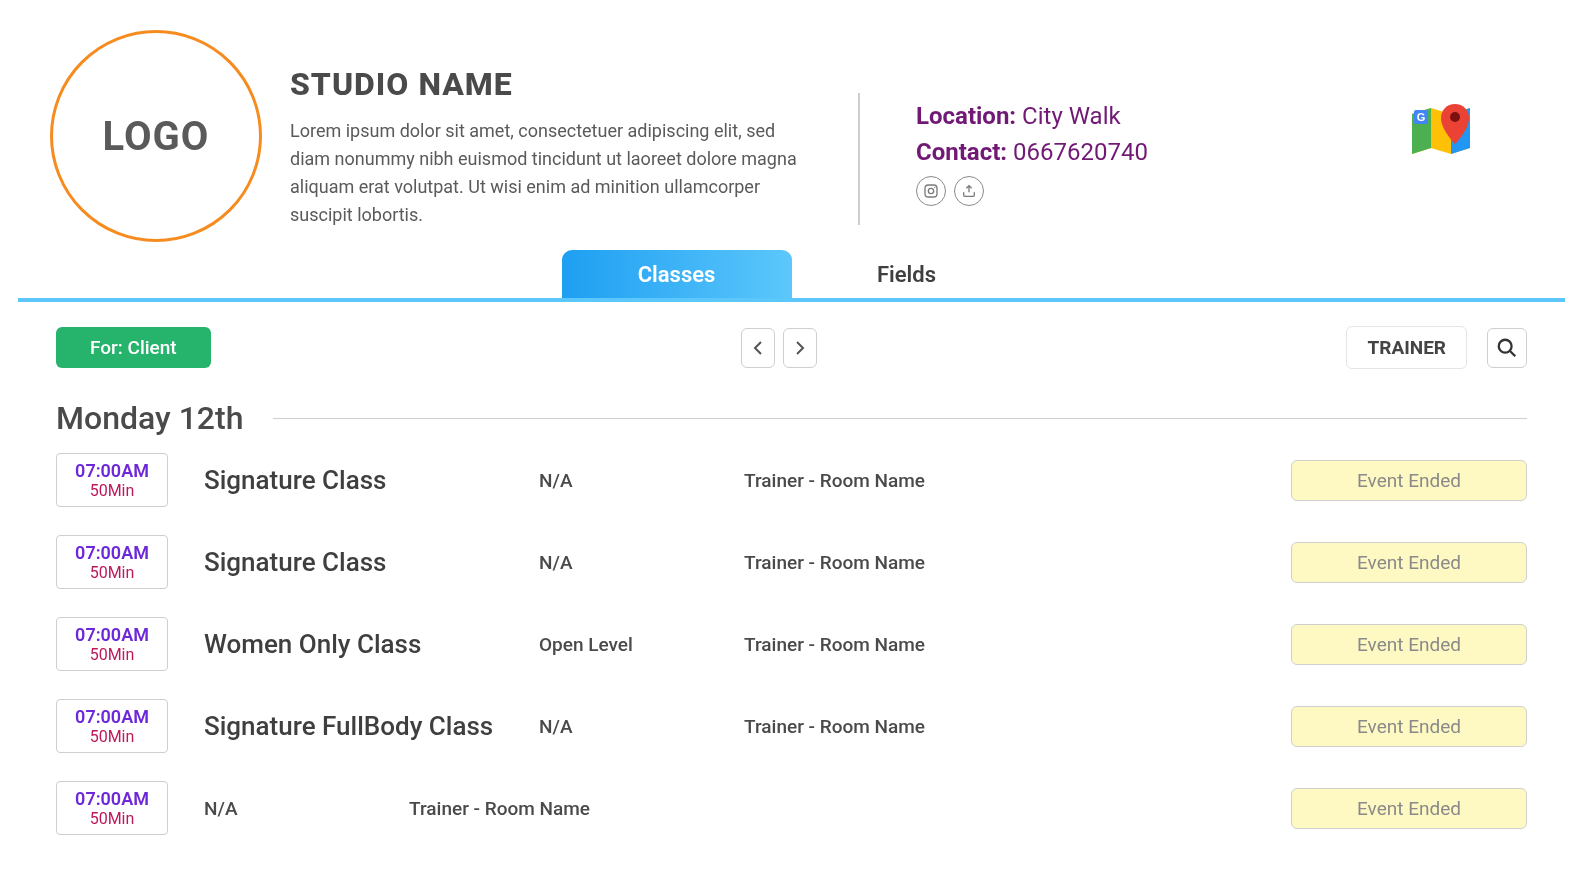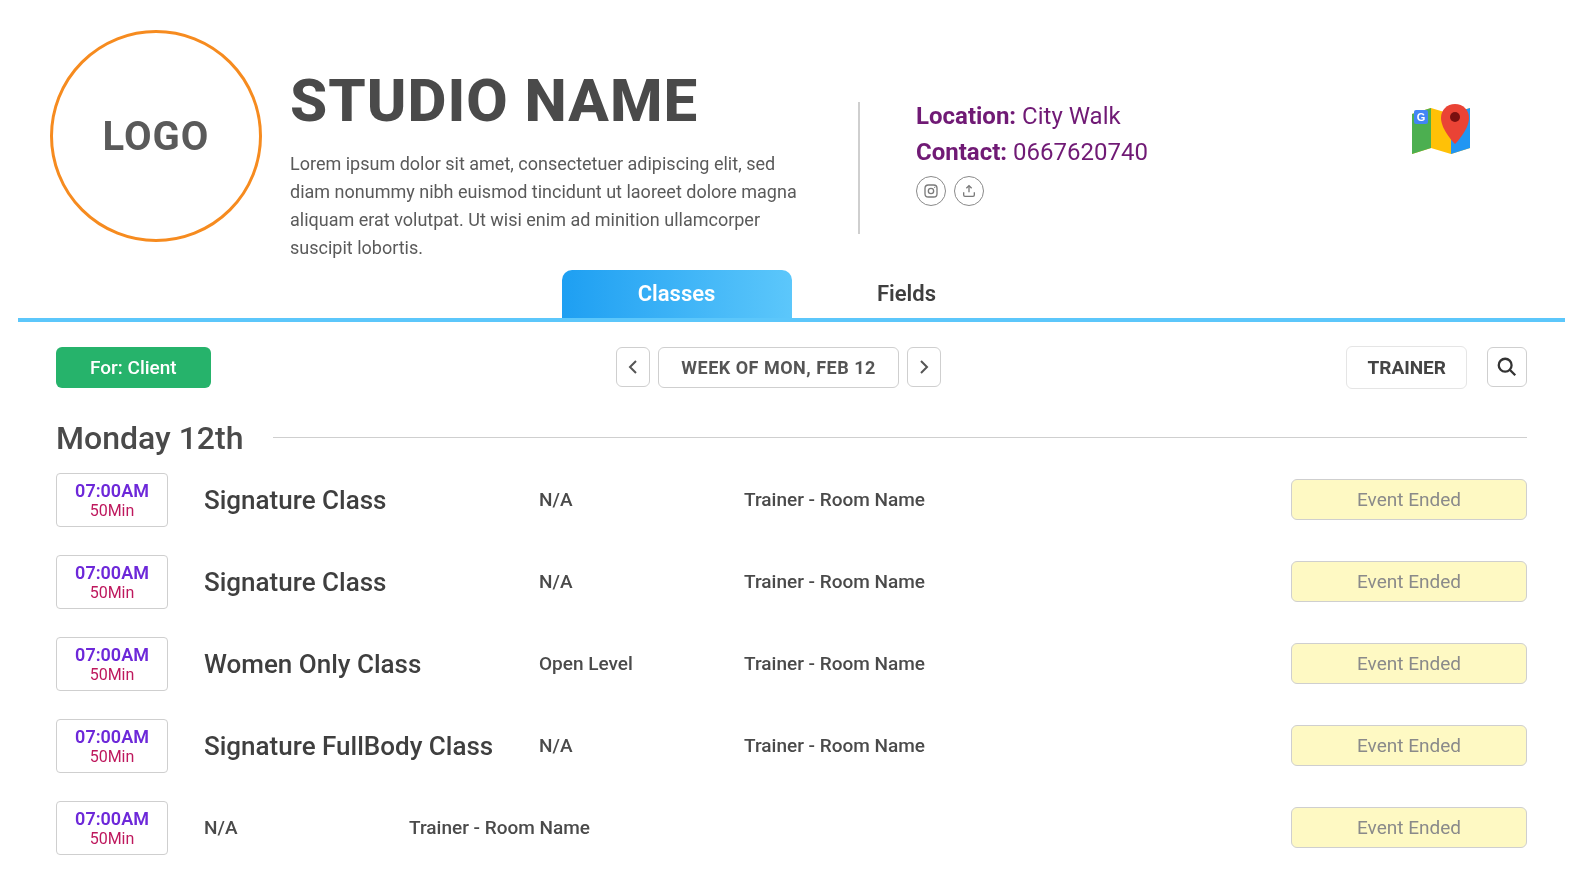--- a/index.html
+++ b/index.html
@@ -29,21 +29,21 @@
     font-size: 40px;
     font-weight: 700;
     color: #5a5a5a;
     letter-spacing: 1px;
   }
   .studio-block {
     flex: 0 0 520px;
     padding-top: 35px;
   }
   .studio-name {
-    font-size: 60px;
+    font-size: 32px;
     font-weight: 800;
     color: #4a4a4a;
     letter-spacing: 1px;
     margin-bottom: 14px;
   }
   .studio-desc {
     font-size: 18px;
     color: #5a5a5a;
     line-height: 1.55;
   }
@@ -315,21 +315,20 @@
 </div>
 
 <div class="controls">
   <div class="for-client">For: Client</div>
   <div class="week-controls">
     <div class="chev-btn">
       <svg width="12" height="16" viewBox="0 0 12 16">
           <path d="M9 2 L3 8 L9 14" stroke="#555" stroke-width="2" fill="none"></path>
         </svg>
     </div>
-    <div class="week-label">WEEK OF MON, FEB 12</div>
     <div class="chev-btn">
       <svg width="12" height="16" viewBox="0 0 12 16">
           <path d="M3 2 L9 8 L3 14" stroke="#555" stroke-width="2" fill="none"></path>
         </svg>
     </div>
   </div>
   <div class="right-controls">
     <div class="trainer-btn">TRAINER</div>
     <div class="search-btn">
       <svg width="22" height="22" viewBox="0 0 24 24">

